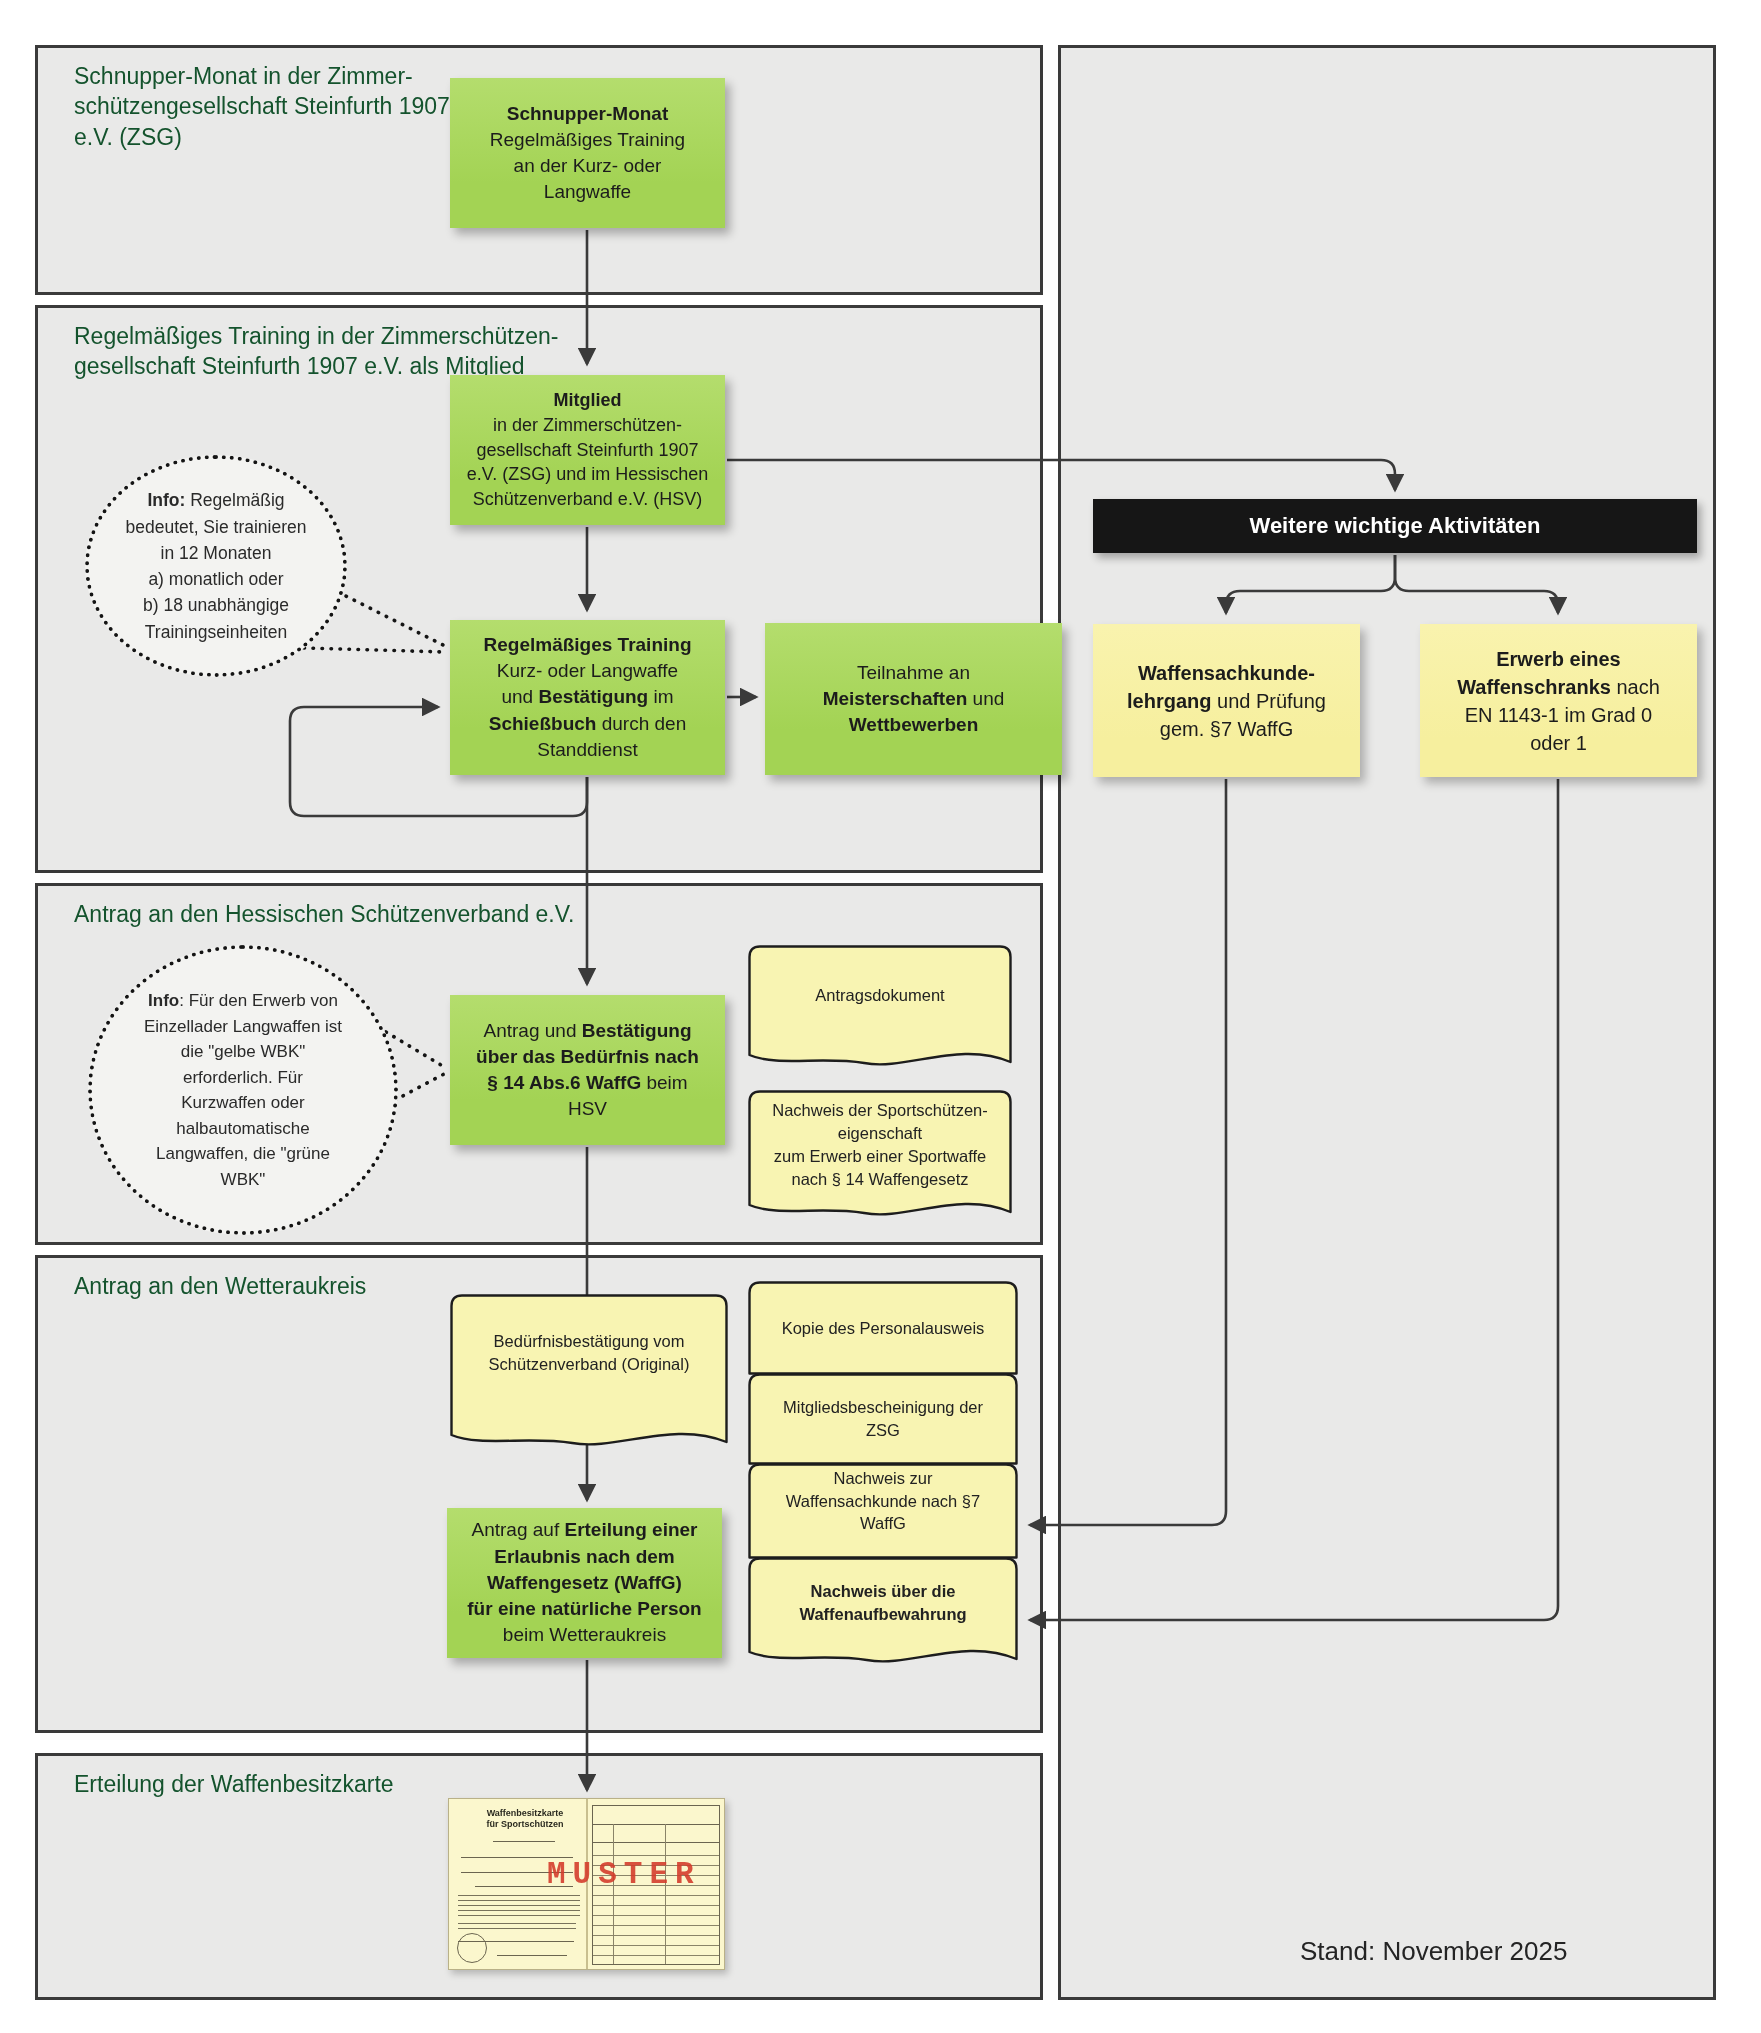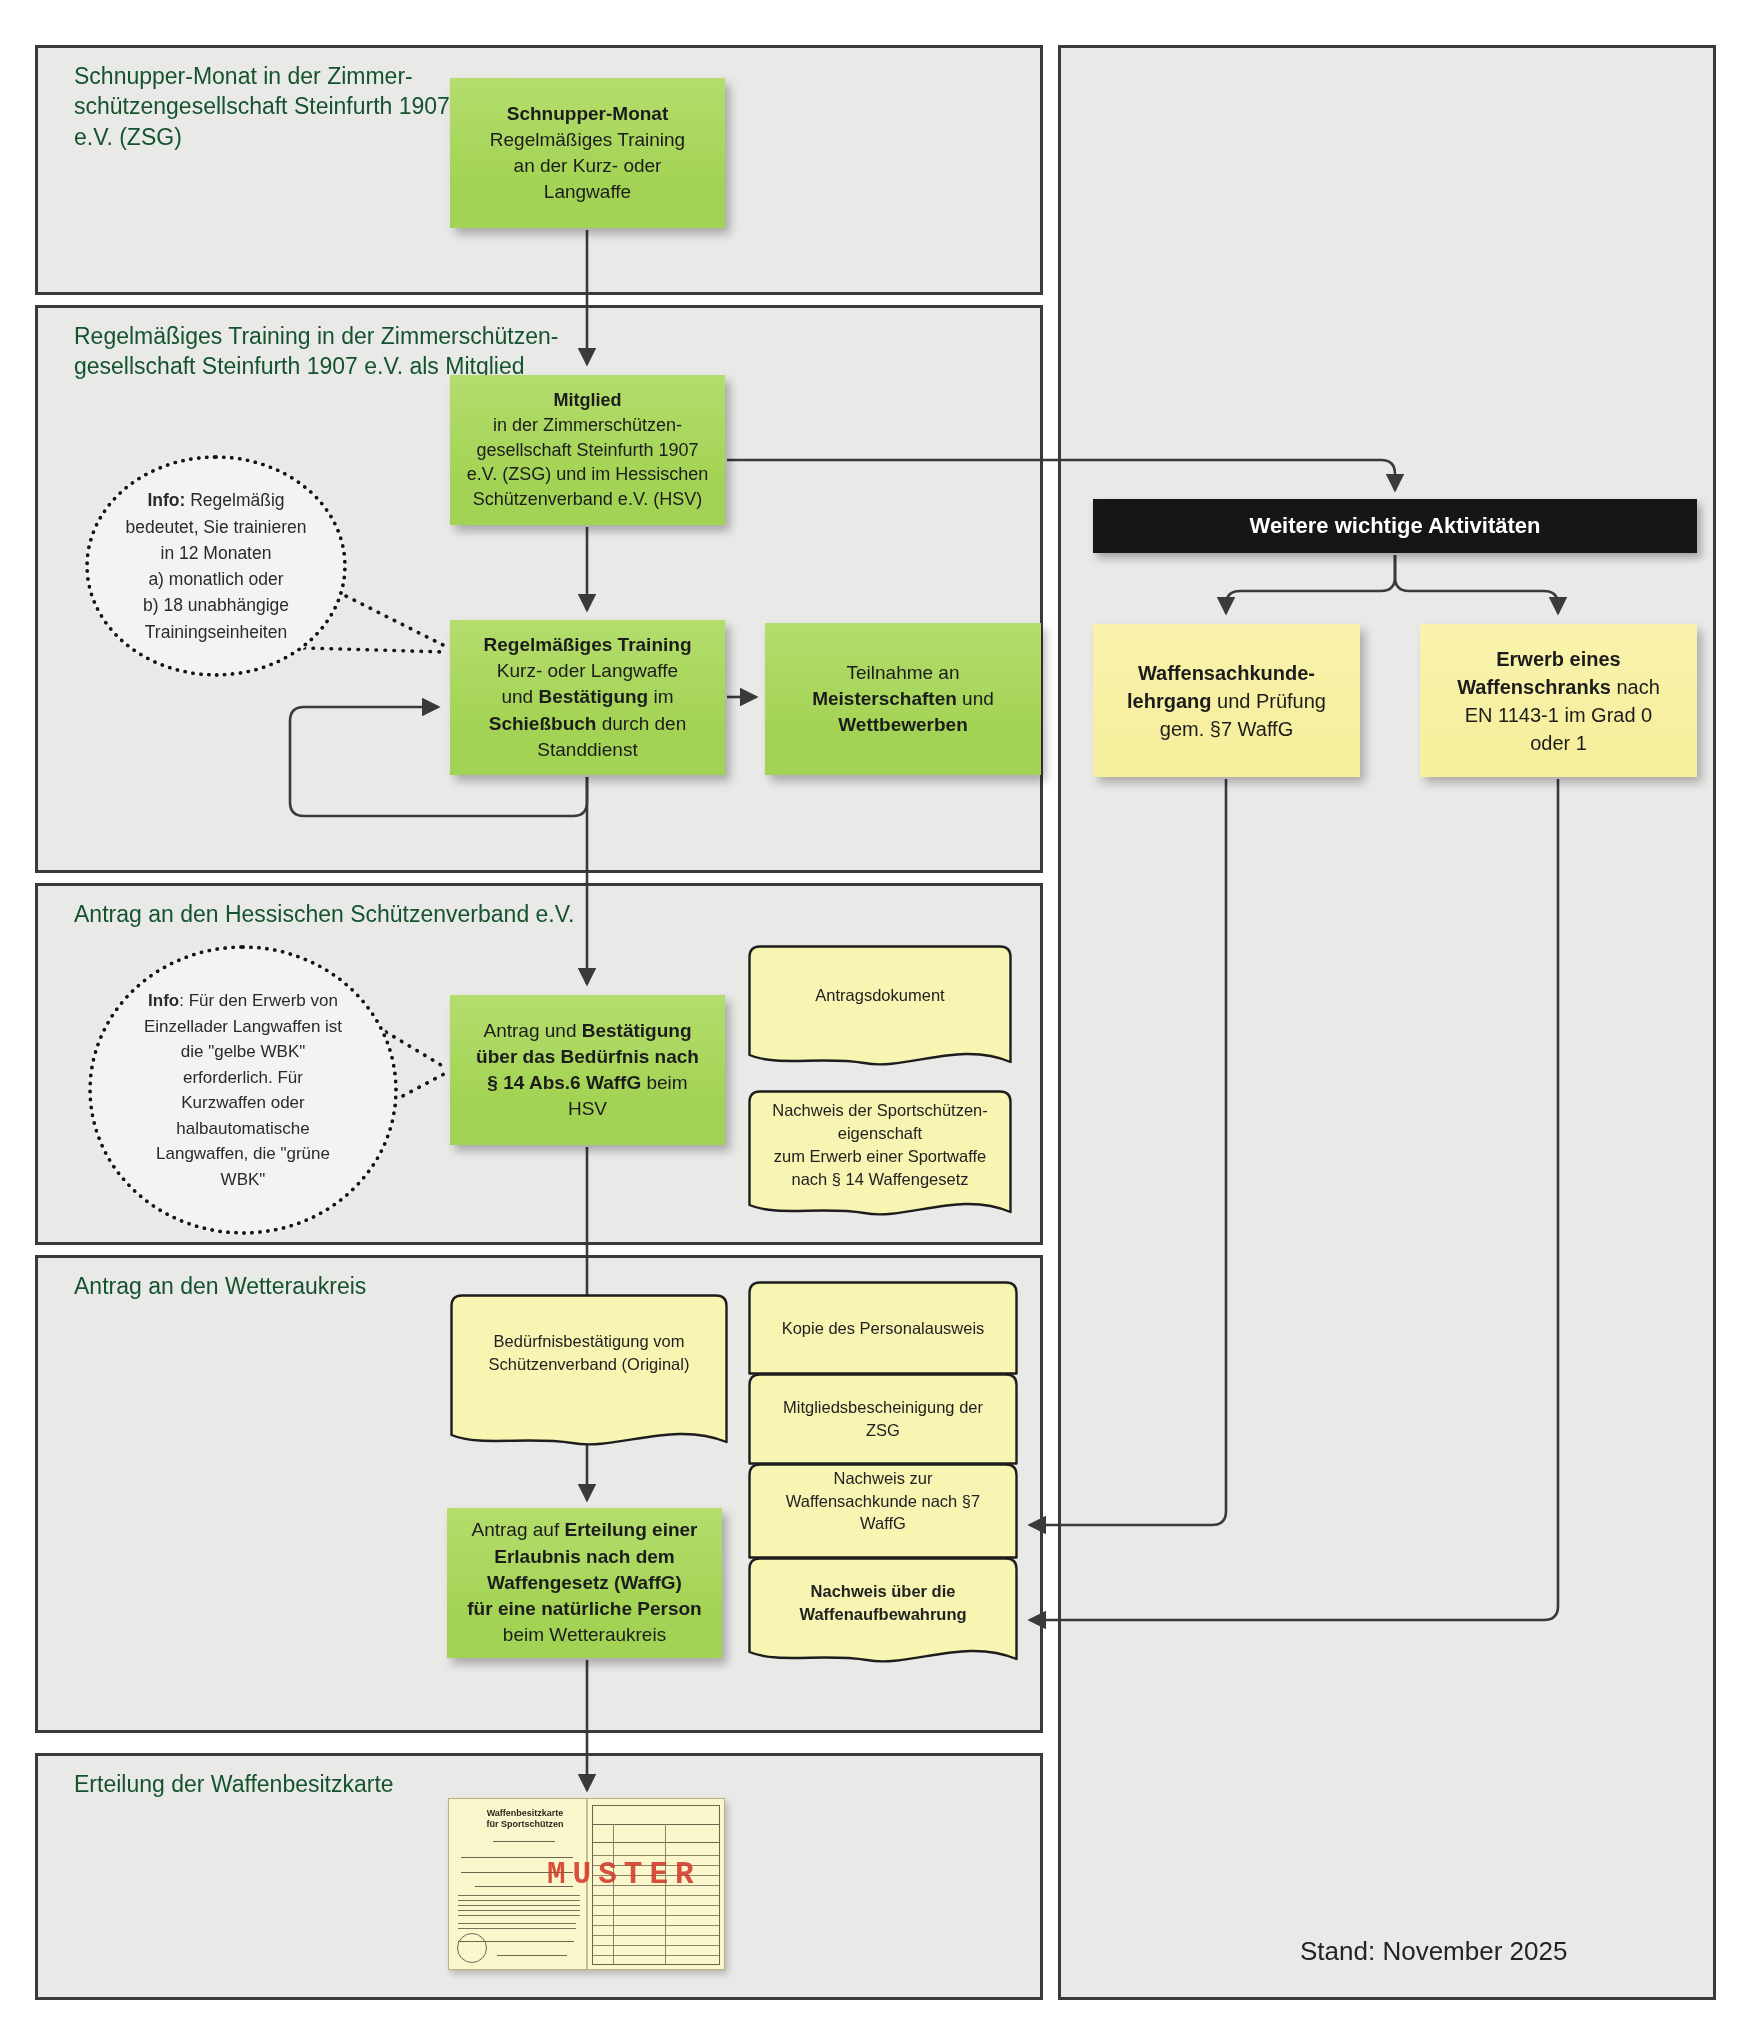--- a/index.html
+++ b/index.html
@@ -116,21 +116,21 @@
 
   <div class="node gbox" style="left:450px;top:78px;width:275px;height:150px;">
     <div><b>Schnupper-Monat</b><br>Regelmäßiges Training<br>an der Kurz- oder<br>Langwaffe</div>
   </div>
   <div class="node gbox" style="left:450px;top:375px;width:275px;height:150px;font-size:18px;">
     <div><b>Mitglied</b><br>in der Zimmerschützen-<br>gesellschaft Steinfurth 1907<br>e.V. (ZSG) und im Hessischen<br>Schützenverband e.V. (HSV)</div>
   </div>
   <div class="node gbox" style="left:450px;top:620px;width:275px;height:155px;">
     <div><b>Regelmäßiges Training</b><br>Kurz- oder Langwaffe<br>und <b>Bestätigung</b> im<br><b>Schießbuch</b> durch den<br>Standdienst</div>
   </div>
-  <div class="node gbox" style="left:765px;top:623px;width:276px;height:152px;">
+  <div class="node gbox" style="left:765px;top:623px;width:297px;height:152px;">
     <div>Teilnahme an<br><b>Meisterschaften</b> und<br><b>Wettbewerben</b></div>
   </div>
   <div class="node gbox" style="left:450px;top:995px;width:275px;height:150px;">
     <div>Antrag und <b>Bestätigung</b><br><b>über das Bedürfnis nach</b><br><b>§ 14 Abs.6 WaffG</b> beim<br>HSV</div>
   </div>
   <div class="node gbox" style="left:447px;top:1508px;width:275px;height:150px;">
     <div>Antrag auf <b>Erteilung einer</b><br><b>Erlaubnis nach dem</b><br><b>Waffengesetz (WaffG)</b><br><b>für eine natürliche Person</b><br>beim Wetteraukreis</div>
   </div>
 
   <div class="bubble" style="left:85px;top:455px;width:262px;height:222px;">

